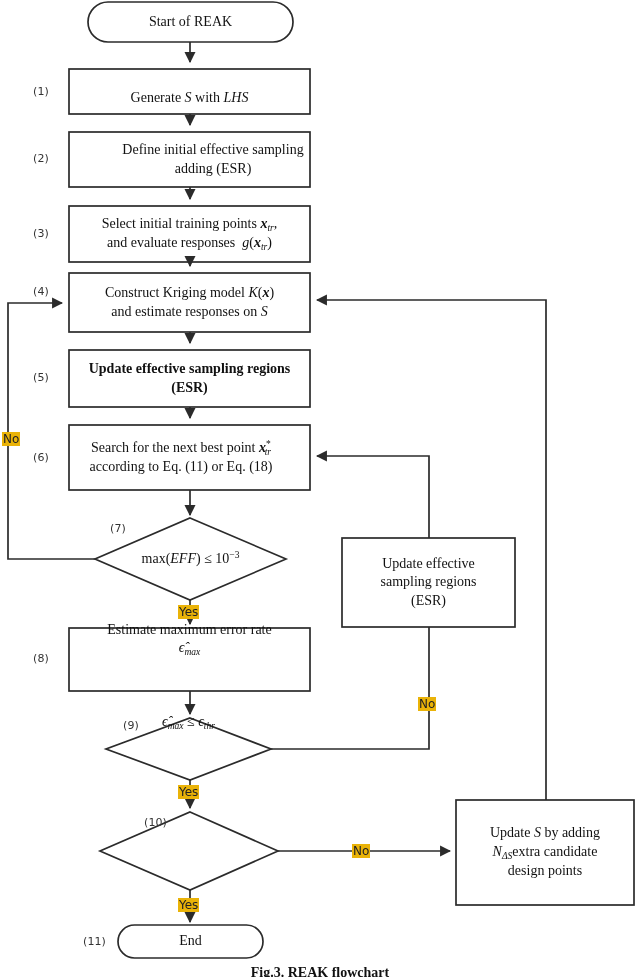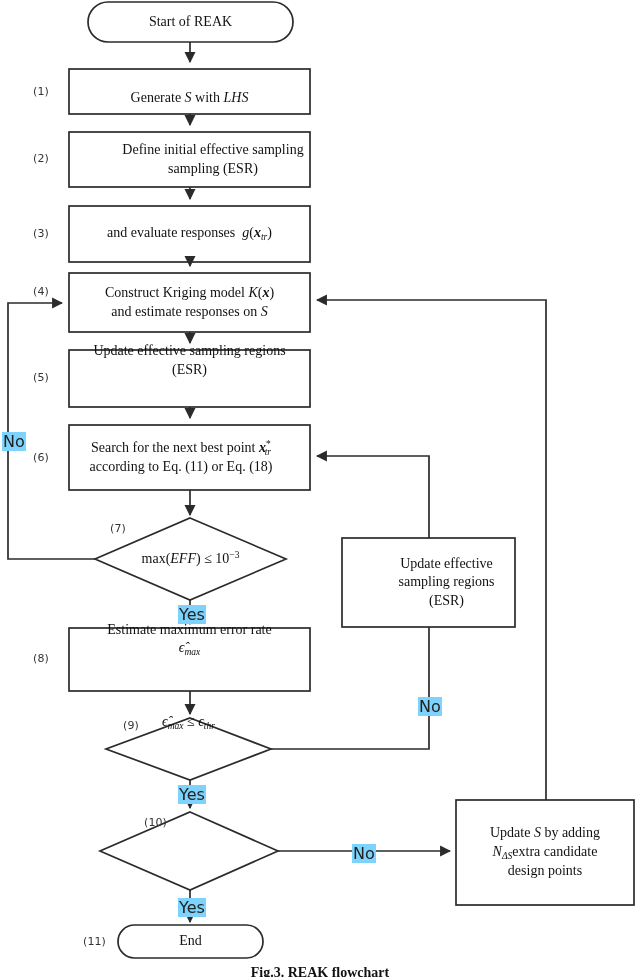--- a/index.html
+++ b/index.html
@@ -41,23 +41,23 @@
   .step-label {
     position: absolute;
     font-family: "DejaVu Sans", sans-serif;
     font-size: 11px;
     color: #333333;
     letter-spacing: 0.1px;
   }
   .edge-label {
     position: absolute;
     font-family: "DejaVu Sans", sans-serif;
-    font-size: 16px;
+    font-size: 12px;
     color: #222222;
-    background: #7dd3fc;
+    background: #eab308;
     padding: 0 1px;
     text-align: right;
   }
   .caption {
     position: absolute;
     left: 0;
     width: 640px;
     text-align: center;
     font-family: "Liberation Serif", serif;
     font-size: 14px;
@@ -140,33 +140,34 @@
   <div class="node-text" style="left:88px; top:2px; width:205px; height:40px;">
     <span class="ln">Start of REAK</span>
   </div>
 
   <div class="node-text" style="left:69px; top:69px; width:241px; height:58px;">
     <span class="ln">Generate <i class="mv">S</i> with <i class="mv">LHS</i></span>
   </div>
 
   <div class="node-text" style="left:69px; top:132px; width:192px; height:55px;margin-left:48px;">
     <span class="ln">Define initial effective sampling</span>
-    <span class="ln">sampling (ESR)</span>
+    <span class="ln">adding (ESR)</span>
   </div>
 
   <div class="node-text" style="left:69px; top:206px; width:241px; height:56px;">
+    <span class="ln">Select initial training points <b class="bv">x</b><sub>tr</sub>,</span>
     <span class="ln">and evaluate responses&nbsp; <i class="mv">g</i>(<b class="bv">x</b><sub>tr</sub>)</span>
   </div>
 
   <div class="node-text" style="left:69px; top:273px; width:241px; height:59px;border-radius:8px;">
     <span class="ln">Construct Kriging model <i class="mv">K</i>(<b class="bv">x</b>)</span>
     <span class="ln">and estimate responses on <i class="mv">S</i></span>
   </div>
 
-  <div class="node-text" style="left:69px; top:332px; width:241px; height:57px;">
+  <div class="node-text" style="left:69px; top:350px; width:241px; height:57px;font-weight:bold;">
     <span class="ln">Update effective sampling regions</span>
     <span class="ln">(ESR)</span>
   </div>
 
   <div class="node-text" style="left:76px; top:425px; width:210px; height:65px;">
     <span class="ln">Search for the next best point <b class="bv">x</b><sup>*</sup><sub style="margin-left:-6px">tr</sub></span>
     <span class="ln">according to Eq. (11) or Eq. (18)</span>
   </div>
 
   <div class="node-text" style="left:95px; top:518px; width:191px; height:82px;">
@@ -180,21 +181,21 @@
 
   <div class="node-text" style="left:106px; top:692px; width:165px; height:62px;">
     <span class="ln"><i class="mv">ϵ̂</i><sub>max</sub> ≤ <i class="mv">ϵ</i><sub>thr</sub></span>
   </div>
 
 
   <div class="node-text" style="left:118px; top:925px; width:145px; height:33px;border-radius:10px;">
     <span class="ln">End</span>
   </div>
 
-  <div class="node-text" style="left:360px; top:538px; width:173px; height:89px;">
+  <div class="node-text" style="left:342px; top:538px; width:173px; height:89px;">
     <span class="ln">Update effective</span>
     <span class="ln">sampling regions</span>
     <span class="ln">(ESR)</span>
   </div>
 
   <div class="node-text" style="left:456px; top:800px; width:178px; height:105px;">
     <span class="ln">Update <i class="mv">S</i> by adding</span>
     <span class="ln"><i class="mv">N</i><sub>Δ<i>S</i></sub>extra candidate</span>
     <span class="ln">design points</span>
   </div>

